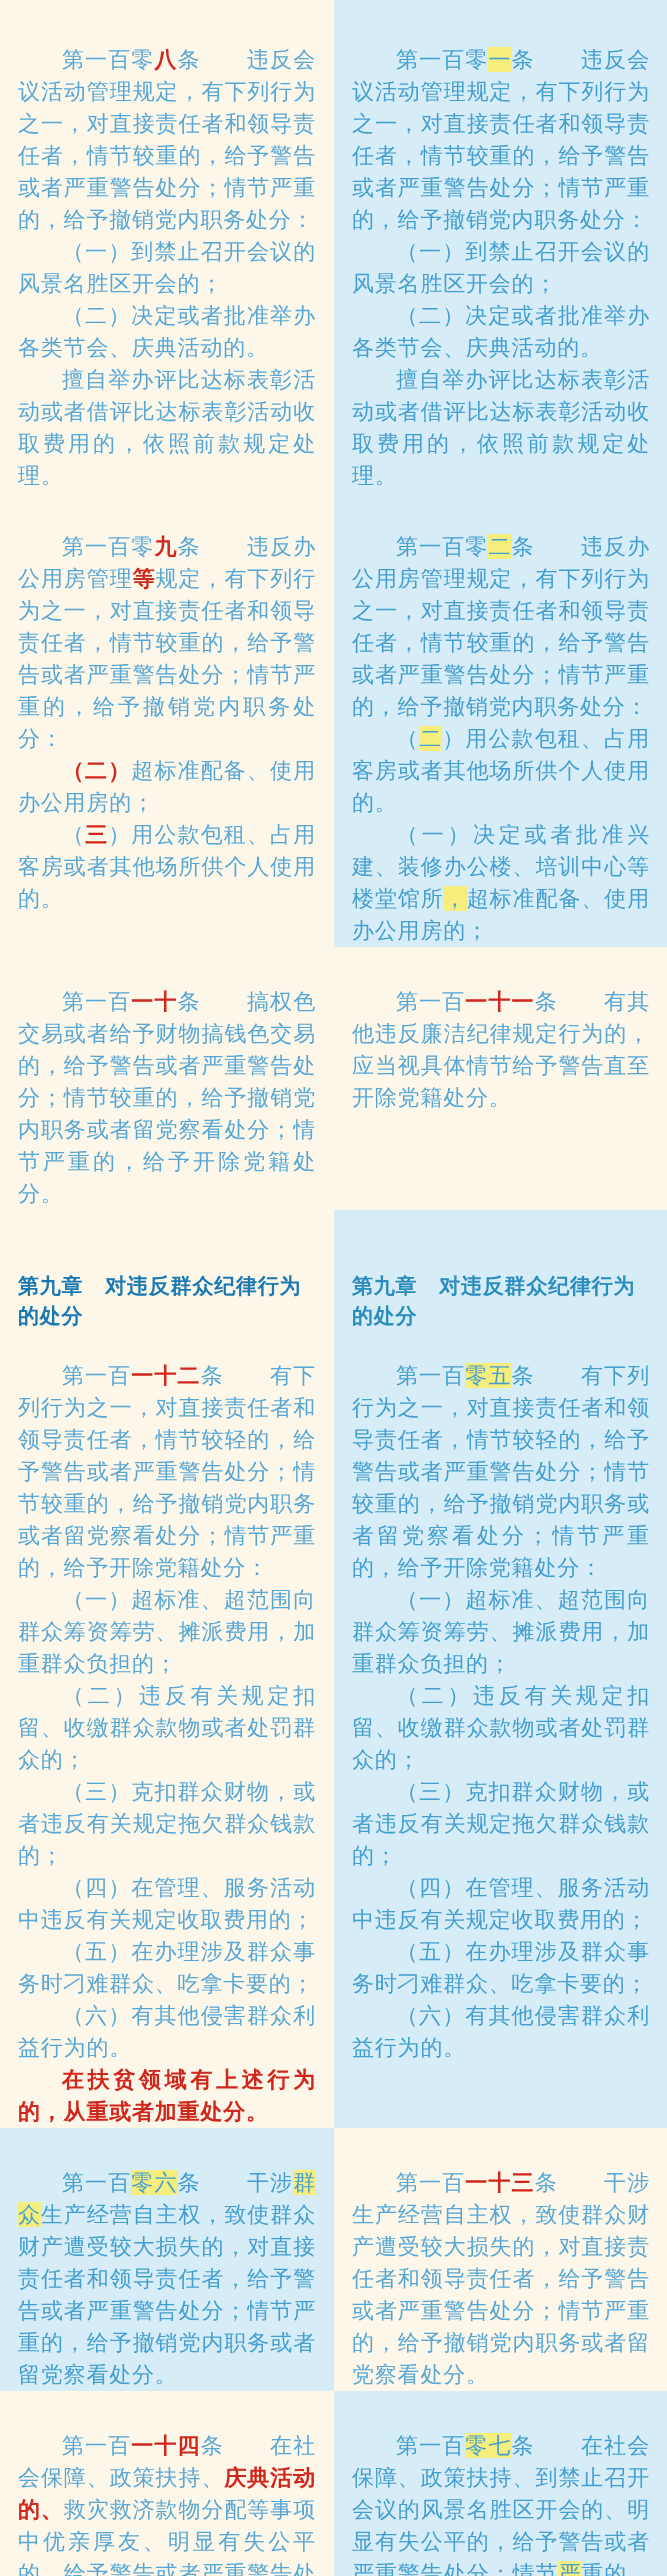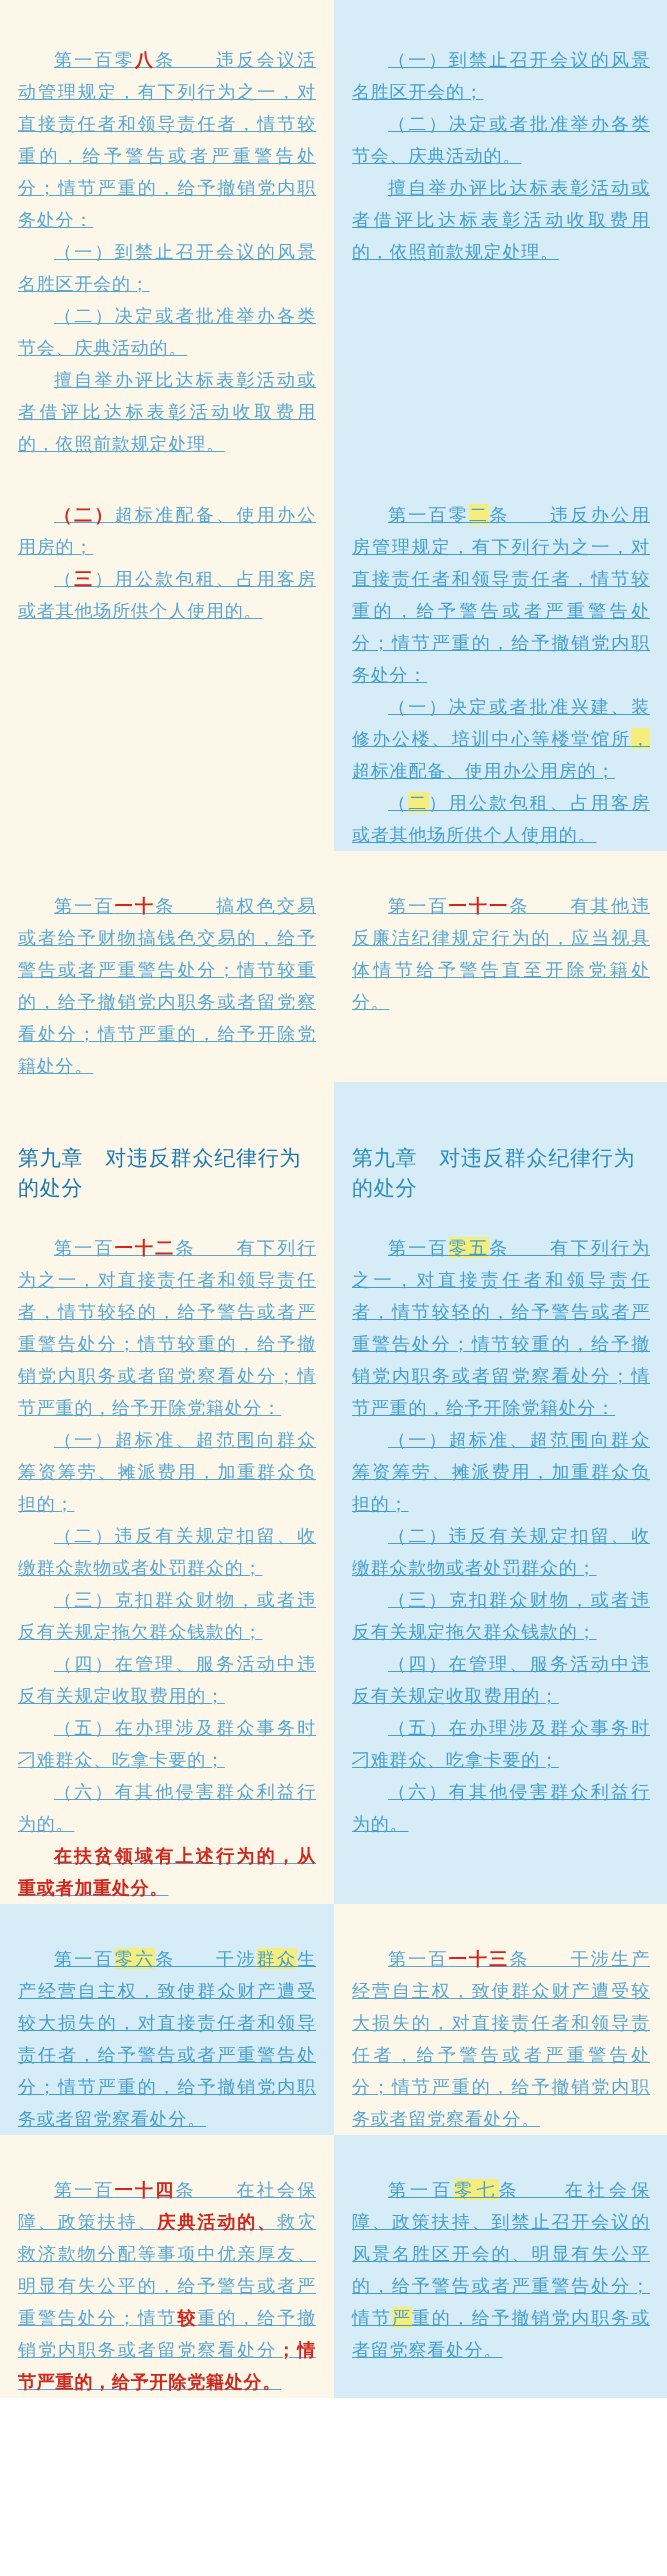--- a/index.html
+++ b/index.html
@@ -12,31 +12,30 @@
     font-family:"DejaVu Sans",sans-serif;
   }
   .cell{padding:39px 18px 0 18px;box-sizing:border-box;}
   .cell.left{background:#fcf7e9;color:#57a7d5;}
   .cell.right{background:#d6ecf6;color:#449fd0;}
   .cell.row-0{padding-top:44px;}
   .cell.row-4{padding-top:61px;}
   .cell.row-5{padding-top:29px;}
   .para{
     margin:0;
-    font-size:18px;
+    font-size:22px;
     line-height:32px;
     letter-spacing:0.8px;
     text-align:justify;
     text-indent:2em;
     word-break:break-all;
-    text-decoration:underline;
   }
   .chapter{
     font-size:21px;
-    font-weight:normal;
+    font-weight:bold;
     line-height:30px;
     letter-spacing:0.8px;
   }
   .left .chapter{color:#1a78b2;}
   .right .chapter{color:#2b8cbe;}
   .s-n{}
   .s-r{color:#d0261b;font-weight:bold;}
   .s-hl{background:#f5ee7d;}
 </style>
 </head>
@@ -46,36 +45,38 @@
     <div class="cell left row-0">
       <div>
         <p class="para"><span class="s-n">第一百零</span><span class="s-r">八</span><span class="s-n">条　　违反会议活动管理规定，有下列行为之一，对直接责任者和领导责任者，情节较重的，给予警告或者严重警告处分；情节严重的，给予撤销党内职务处分：</span></p>
         <p class="para"><span class="s-n">（一）到禁止召开会议的风景名胜区开会的；</span></p>
         <p class="para"><span class="s-n">（二）决定或者批准举办各类节会、庆典活动的。</span></p>
         <p class="para"><span class="s-n">擅自举办评比达标表彰活动或者借评比达标表彰活动收取费用的，依照前款规定处理。</span></p>
       </div>
     </div>
     <div class="cell right row-0">
       <div>
+        <p class="para"><span class="s-n">第一百零</span><span class="s-hl">一</span><span class="s-n">条　　违反会议活动管理规定，有下列行为之一，对直接责任者和领导责任者，情节较重的，给予警告或者严重警告处分；情节严重的，给予撤销党内职务处分：</span></p>
         <p class="para"><span class="s-n">（一）到禁止召开会议的风景名胜区开会的；</span></p>
         <p class="para"><span class="s-n">（二）决定或者批准举办各类节会、庆典活动的。</span></p>
         <p class="para"><span class="s-n">擅自举办评比达标表彰活动或者借评比达标表彰活动收取费用的，依照前款规定处理。</span></p>
       </div>
     </div>
     <div class="cell left row-1">
       <div>
+        <p class="para"><span class="s-n">第一百零</span><span class="s-r">九</span><span class="s-n">条　　违反办公用房管理</span><span class="s-r">等</span><span class="s-n">规定，有下列行为之一，对直接责任者和领导责任者，情节较重的，给予警告或者严重警告处分；情节严重的，给予撤销党内职务处分：</span></p>
         <p class="para"><span class="s-r">（二）</span><span class="s-n">超标准配备、使用办公用房的；</span></p>
         <p class="para"><span class="s-n">（</span><span class="s-r">三</span><span class="s-n">）用公款包租、占用客房或者其他场所供个人使用的。</span></p>
       </div>
     </div>
     <div class="cell right row-1">
       <div>
         <p class="para"><span class="s-n">第一百零</span><span class="s-hl">二</span><span class="s-n">条　　违反办公用房管理规定，有下列行为之一，对直接责任者和领导责任者，情节较重的，给予警告或者严重警告处分；情节严重的，给予撤销党内职务处分：</span></p>
+        <p class="para"><span class="s-n">（</span><span class="s-hl">二</span><span class="s-n">）用公款包租、占用客房或者其他场所供个人使用的。</span></p>
         <p class="para"><span class="s-n">（一）决定或者批准兴建、装修办公楼、培训中心等楼堂馆所</span><span class="s-hl">，</span><span class="s-n">超标准配备、使用办公用房的；</span></p>
-        <p class="para"><span class="s-n">（</span><span class="s-hl">二</span><span class="s-n">）用公款包租、占用客房或者其他场所供个人使用的。</span></p>
       </div>
     </div>
     <div class="cell left row-2">
       <div>
         <p class="para"><span class="s-n">第一百</span><span class="s-r">一十</span><span class="s-n">条　　搞权色交易或者给予财物搞钱色交易的，给予警告或者严重警告处分；情节较重的，给予撤销党内职务或者留党察看处分；情节严重的，给予开除党籍处分。</span></p>
       </div>
     </div>
     <div class="cell left row-3">
       <div>
         <p class="para"><span class="s-n">第一百</span><span class="s-r">一十一</span><span class="s-n">条　　有其他违反廉洁纪律规定行为的，应当视具体情节给予警告直至开除党籍处分。</span></p>

